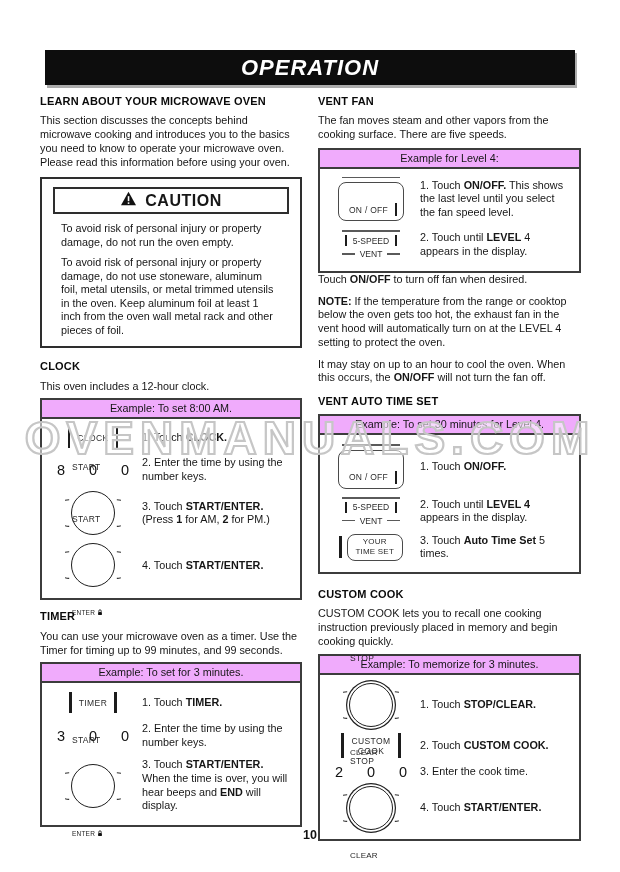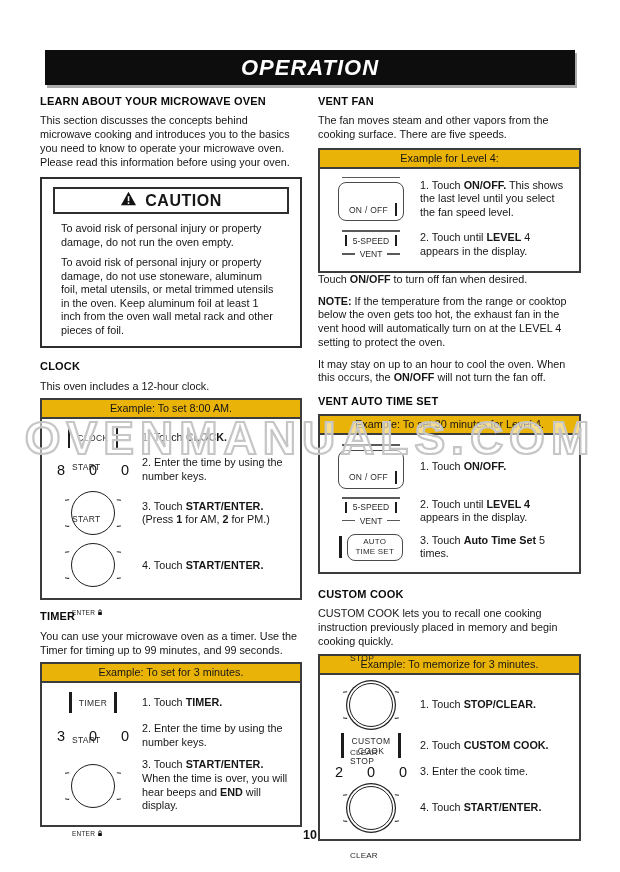--- a/index.html
+++ b/index.html
@@ -22,21 +22,21 @@
   h2.mt{margin-top:10px;}
   p.body{font-size:10.8px;line-height:1.27;margin:0 0 8px;}
   
   .caution{border:2px solid #2e2e2e;padding:8px 11px 9px;margin:2px 0 12px;}
   .caution-head{border:2px solid #2e2e2e;display:flex;align-items:center;justify-content:center;gap:8px;padding:2px 16px;margin-bottom:8px;}
   .caution-title{font-size:16px;font-weight:bold;letter-spacing:.5px;}
   .caution p{font-size:10.8px;line-height:1.25;margin:0 8px 7px;}
   .caution p:last-child{margin-bottom:0;}
   
   .example{border:2px solid #3c3c3c;background:#fff;}
-  .example-head{background:#eab308;border-bottom:2px solid #3c3c3c;text-align:center;font-size:10.8px;padding:2px 0 3px;}
+  .example-head{background:#f0abfc;border-bottom:2px solid #3c3c3c;text-align:center;font-size:10.8px;padding:2px 0 3px;}
   .example-body{padding:5px 8px 3px 2px;}
   .ex-row{display:flex;align-items:center;}
   .ex-key{width:98px;flex:none;display:flex;justify-content:center;align-items:center;}
   .ex-step{flex:1;font-size:10.8px;line-height:1.26;}
   .x-clock .ex-row{margin:3px 0 8px;}
   .x-timer .ex-row{margin:4px 0 9px;}
   .x-ventfan .ex-row{margin:3px 0 9px;}
   .x-ventauto .ex-row{margin:4px 0 8px;}
   .x-custom .ex-row{margin:3px 0 6px;}
   
@@ -313,21 +313,21 @@
             </span>
           </span>
         </div>
         <div class="ex-step">2. Touch until <b>LEVEL 4</b> appears in the display.</div>
       </div>
       <div class="ex-row">
         <div class="ex-key">
           <span class="ats">
             <span class="ats-bar"></span>
             <span class="ats-rect">
-              <span>AUTO</span>
+              <span>YOUR</span>
               <span>TIME SET</span>
             </span>
           </span>
         </div>
         <div class="ex-step">3. Touch <b>Auto Time Set</b> 5 times.</div>
       </div>
     </div>
   </div>
 
   <h2 class="section mt" style="margin-top:14px">CUSTOM COOK</h2>

